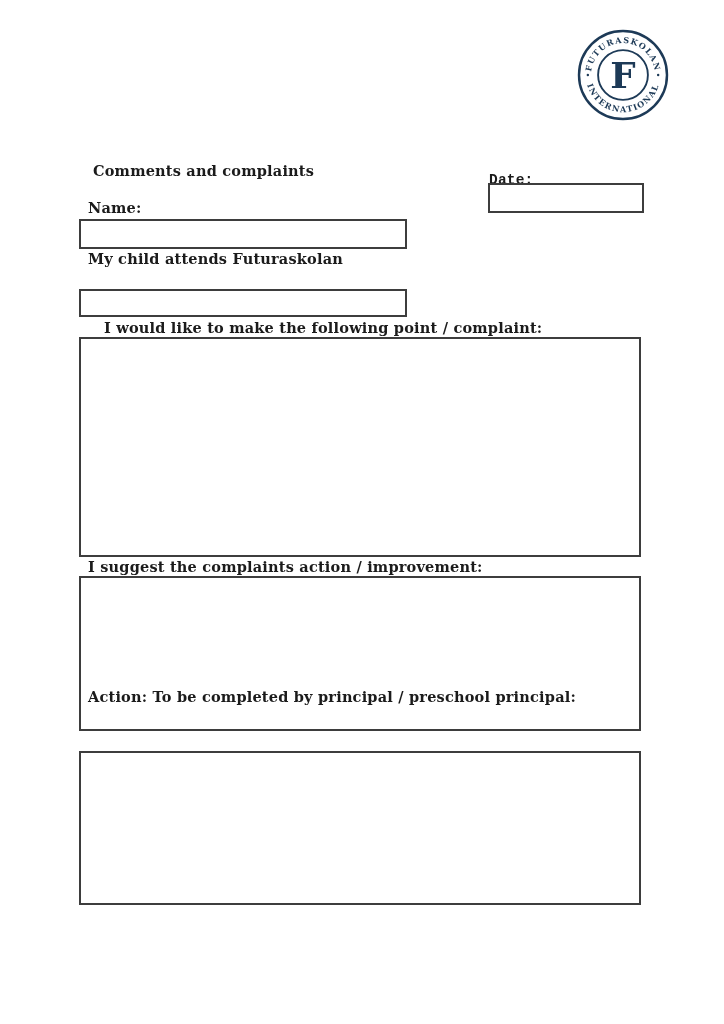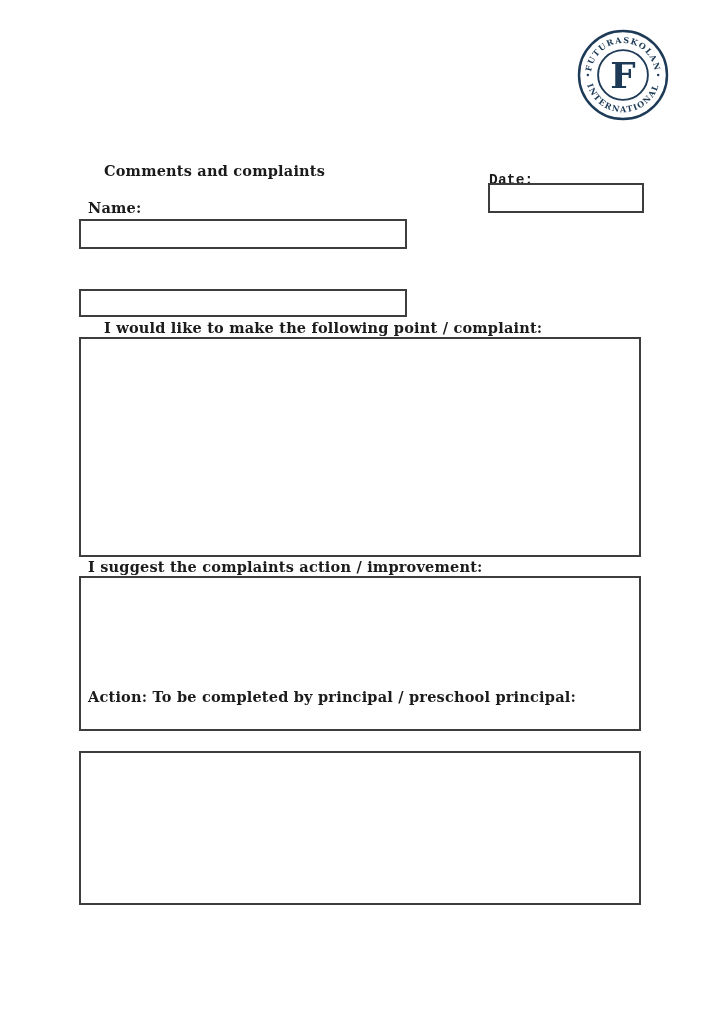--- a/index.html
+++ b/index.html
@@ -71,29 +71,30 @@
       <textPath href="#arcTop" startOffset="50%" text-anchor="middle">FUTURASKOLAN</textPath>
     </text>
     <text class="ring-text">
       <textPath href="#arcBottom" startOffset="50%" text-anchor="middle">INTERNATIONAL</textPath>
     </text>
     <text x="50" y="63.5" text-anchor="middle" font-size="38" class="monogram-text">F</text>
     <circle cx="12.6" cy="50" r="1.3" fill="#1d3a57"></circle>
     <circle cx="87.4" cy="50" r="1.3" fill="#1d3a57"></circle>
   </svg>
 
-  <div class="label" style="left:104px; top:162px;text-align:center;">Comments and complaints</div>
+  <div class="label" style="left:93px; top:162px;text-align:center;">Comments and complaints</div>
 
   <div class="label" style="left:489px; top:172px;font-family:Liberation Mono, monospace;">Date:</div>
   <input class="field" style="left: 488px; top: 183px; width: 156px; height: 30px;" value="">
 
   <div class="label" style="left:88px; top:199px;">Name:</div>
   <input class="field" style="left: 79px; top: 219px; width: 328px; height: 30px;" value="">
 
   <div class="label label-multiline" style="left:88px; top:250px;">
+    <div>My child attends Futuraskolan</div>
   </div>
   <input class="field" style="left: 79px; top: 289px; width: 328px; height: 28px;" value="">
 
   <div class="label" style="left:88px; top:319px;margin-left:16px;">I would like to make the following point / complaint:</div>
   <textarea class="field" style="left: 79px; top: 337px; width: 562px; height: 220px;"></textarea>
 
   <div class="label" style="left:88px; top:558px;">I suggest the complaints action / improvement:</div>
   <textarea class="field" style="left: 79px; top: 576px; width: 562px; height: 155px;"></textarea>
 
   <div class="label" style="left:88px; top:688px;">Action: To be completed by principal / preschool principal:</div>

